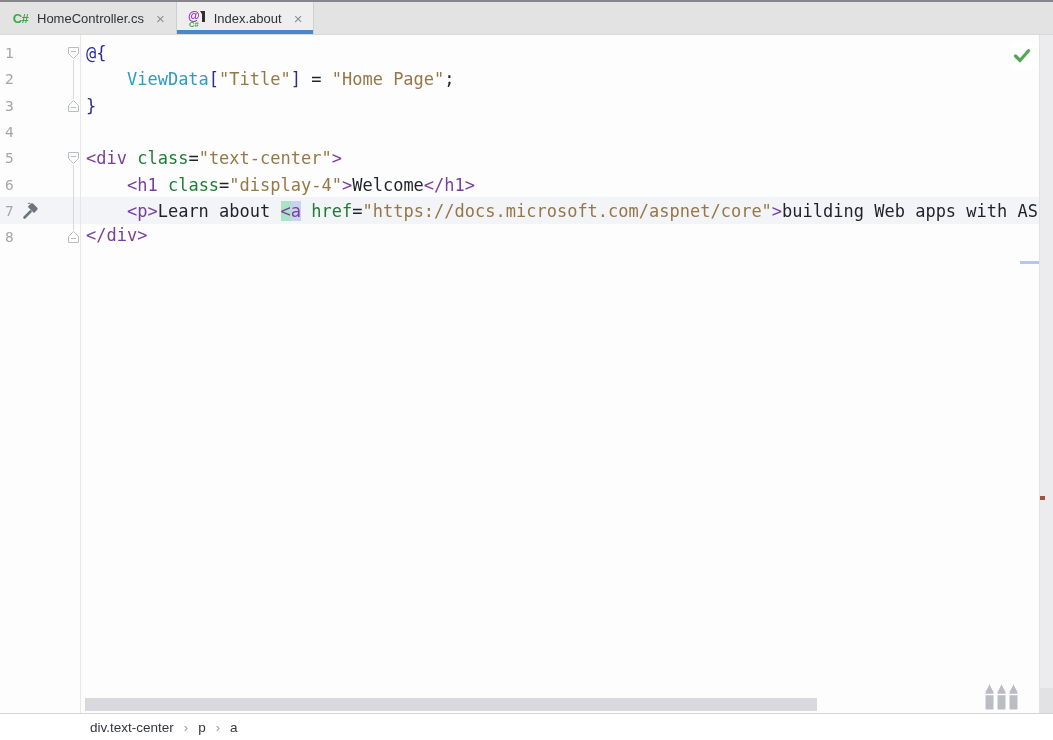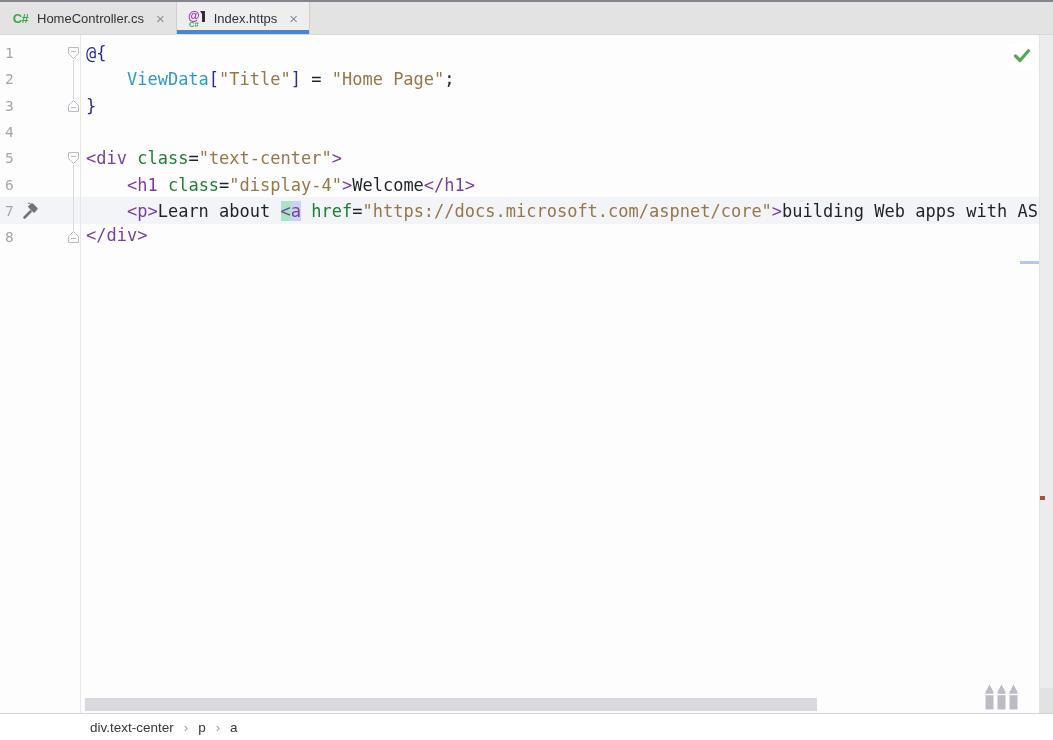--- a/index.html
+++ b/index.html
@@ -81,21 +81,21 @@
       <span class="close">×</span>
     </div>
     <div class="tab active">
       <span class="ficon">
         <svg width="19" height="18" viewBox="0 0 19 18">
           <path d="M12 2 L17 2 L17 13 L14 13 L14 5 Z" fill="#2f2f33"></path>
           <text x="0" y="11" font-size="12" font-weight="bold" fill="#9333c9" font-family="Liberation Sans, sans-serif">@</text>
           <text x="1" y="17.5" font-size="7.5" font-weight="bold" fill="#39a845" font-family="Liberation Sans, sans-serif">C#</text>
         </svg>
       </span>
-      <span>Index.https</span>
+      <span>Index.about</span>
       <span class="close">×</span>
       <span class="underline" style="background: rgb(74, 134, 200);"></span>
     </div>
   </div>
 
   <div class="editor">
     <div id="caret-row-layer">
         <div class="caret-row" style="top: 162.3px; background: rgb(242, 244, 247);"></div>
       </div>
     <div class="gutter-border"></div>

